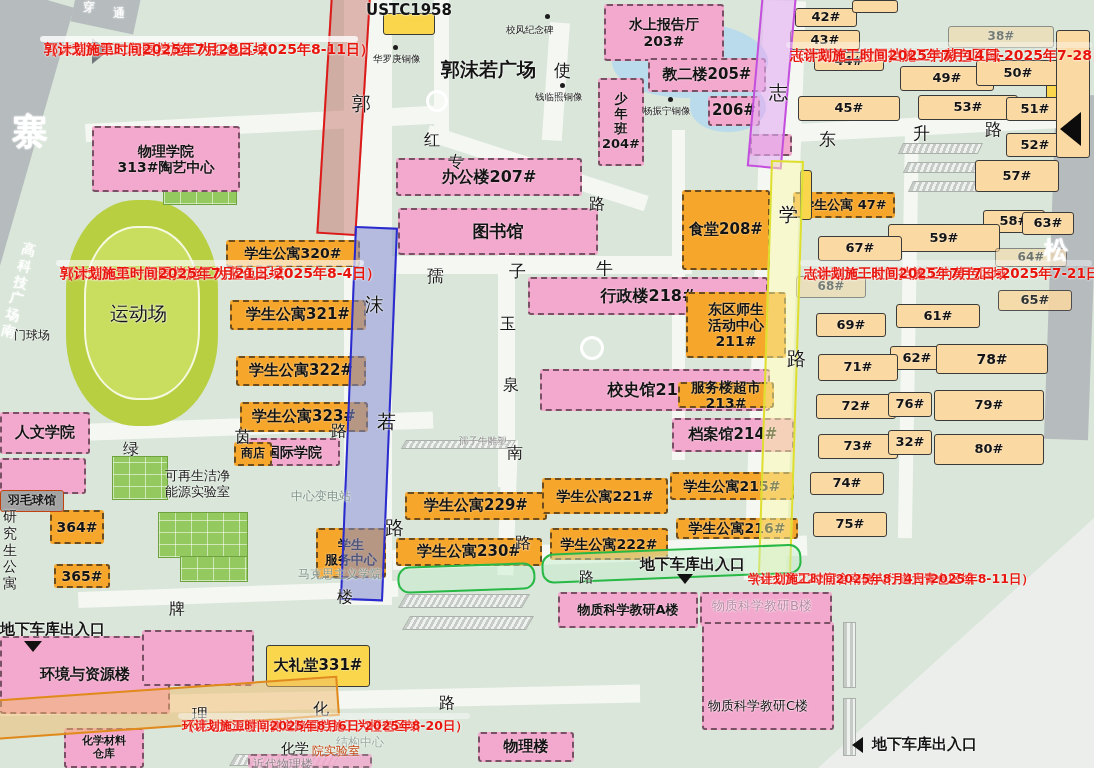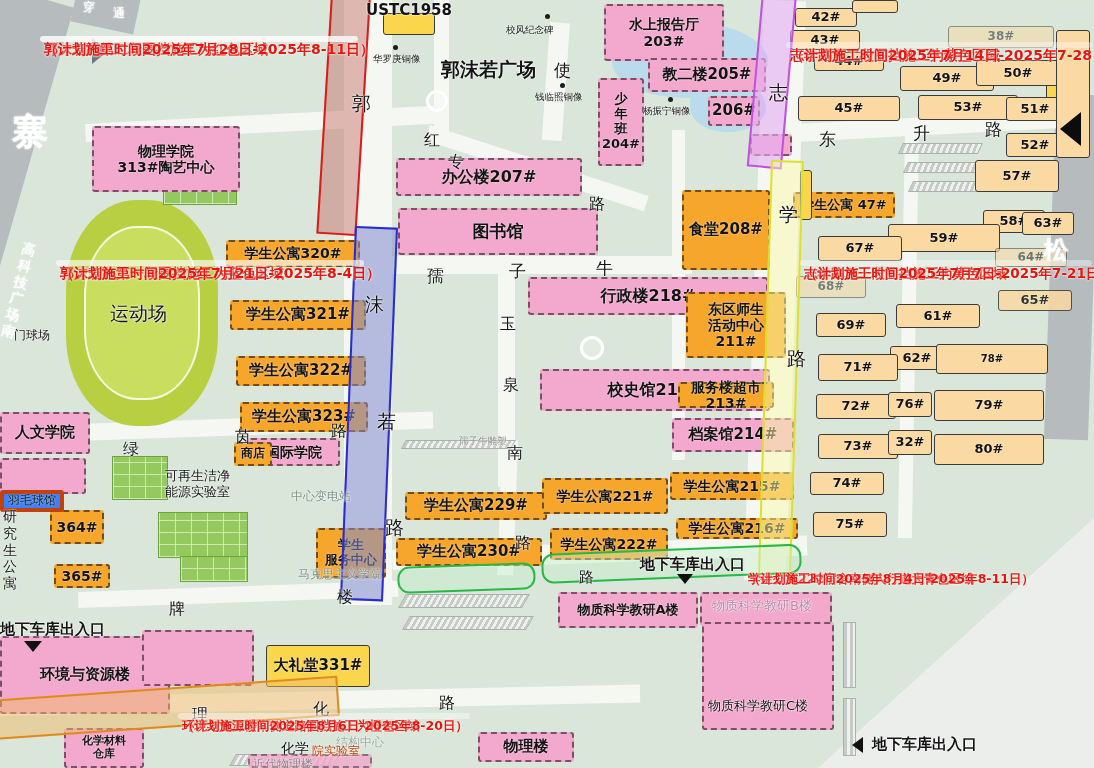--- a/index.html
+++ b/index.html
@@ -8,21 +8,21 @@
   #map *{position:absolute;box-sizing:border-box;}
   .road{background:#f4f7f2;}
   .gray{background:#b6bbbe;}
   .bld{border-radius:3px;display:flex;align-items:center;justify-content:center;
        text-align:center;color:#141414;line-height:1.15;white-space:pre-line;font-weight:600;
        text-shadow:0 0 2px rgba(255,255,255,.75);}
   .b-p{background:#f3a8cd;border:2px dashed #7a5065;}
   .b-o{background:#f6a62a;border:2px dashed #6d4c1e;}
   .b-pe{background:#fbd9a2;border:1.3px solid #3a3a3a;}
   .b-y{background:#f9d64b;border:1.3px solid #3a3a3a;}
-  .b-g{background:#3b82f6;border:4px solid #c2410c;font-weight:400;}
+  .b-g{background:#a3a3a3;border:1px solid #c2410c;font-weight:700;}
   .lbl{color:#141414;white-space:pre-line;line-height:1.2;
        text-shadow:0 0 2px rgba(255,255,255,.9),0 0 2px rgba(255,255,255,.9);}
   .zone{border:2px solid;}
   .hatch{background:repeating-linear-gradient(90deg,#c7cbc7 0 3px,#eef1ee 3px 6px);
          border:1px solid #aab0aa;}
   .court{background:#93c95e;border:1px solid #6ea23e;
          background-image:repeating-linear-gradient(0deg,rgba(255,255,255,.55) 0 1px,transparent 1px 12px),
                           repeating-linear-gradient(90deg,rgba(255,255,255,.55) 0 1px,transparent 1px 16px);}
   .pond{background:#badbeb;border-radius:45% 55% 50% 50%;}
   .field{background:#b8cf41;border-radius:46%/40%;}
@@ -140,21 +140,21 @@
     <div class="bld b-pe" style="left: 1006px; top: 133px; width: 58px; height: 24px; font-size: 13px;">52#</div>
     <div class="bld b-pe" style="left: 975px; top: 160px; width: 84px; height: 32px; font-size: 13px;">57#</div>
     <div class="bld b-pe" style="left: 983px; top: 210px; width: 62px; height: 23px; font-size: 13px;">58#</div>
     <div class="bld b-pe" style="left: 1022px; top: 212px; width: 52px; height: 23px; font-size: 13px;">63#</div>
     <div class="bld b-pe" style="left: 888px; top: 224px; width: 112px; height: 28px; font-size: 13px;">59#</div>
     <div class="bld b-pe" style="left: 818px; top: 236px; width: 84px; height: 25px; font-size: 13px;">67#</div>
     <div class="bld b-pe" style="left: 998px; top: 290px; width: 74px; height: 21px; opacity: 0.85; font-size: 13px;">65#</div>
     <div class="bld b-pe" style="left: 816px; top: 313px; width: 70px; height: 24px; font-size: 13px;">69#</div>
     <div class="bld b-pe" style="left: 896px; top: 304px; width: 84px; height: 24px; font-size: 13px;">61#</div>
     <div class="bld b-pe" style="left: 890px; top: 346px; width: 54px; height: 24px; font-size: 13px;">62#</div>
-    <div class="bld b-pe" style="left: 936px; top: 344px; width: 112px; height: 30px; font-size: 10px;">78#</div>
+    <div class="bld b-pe" style="left: 936px; top: 344px; width: 112px; height: 30px; font-size: 14px;">78#</div>
     <div class="bld b-pe" style="left: 818px; top: 354px; width: 80px; height: 27px; font-size: 13px;">71#</div>
     <div class="bld b-pe" style="left: 816px; top: 394px; width: 80px; height: 25px; font-size: 13px;">72#</div>
     <div class="bld b-pe" style="left: 888px; top: 392px; width: 44px; height: 25px; font-size: 13px;">76#</div>
     <div class="bld b-pe" style="left: 934px; top: 390px; width: 110px; height: 31px; font-size: 13px;">79#</div>
     <div class="bld b-pe" style="left: 818px; top: 434px; width: 80px; height: 25px; font-size: 13px;">73#</div>
     <div class="bld b-pe" style="left: 888px; top: 430px; width: 44px; height: 25px; font-size: 13px;">32#</div>
     <div class="bld b-pe" style="left: 934px; top: 434px; width: 110px; height: 31px; font-size: 13px;">80#</div>
     <div class="bld b-pe" style="left: 810px; top: 472px; width: 74px; height: 23px; font-size: 13px;">74#</div>
     <div class="bld b-pe" style="left: 813px; top: 512px; width: 74px; height: 25px; font-size: 13px;">75#</div>
     <div class="bld b-pe" style="left: 995px; top: 248px; width: 72px; height: 19px; opacity: 0.55; font-size: 12px;">64#</div>

